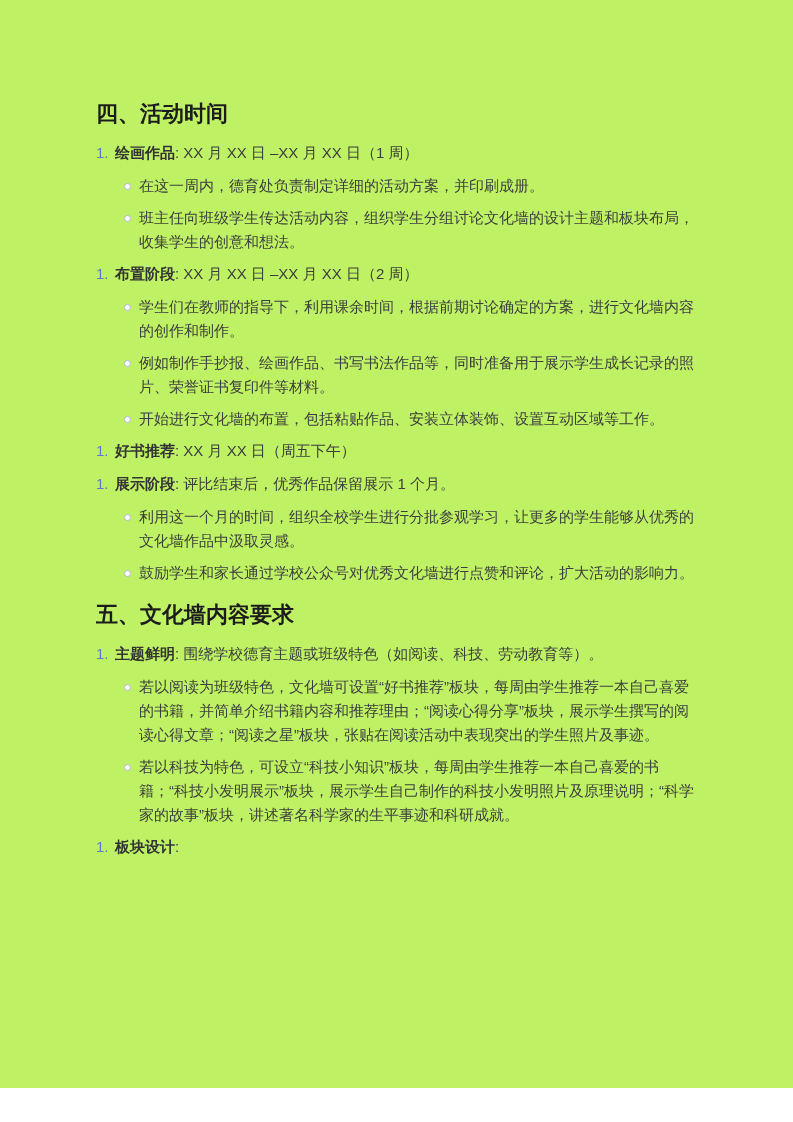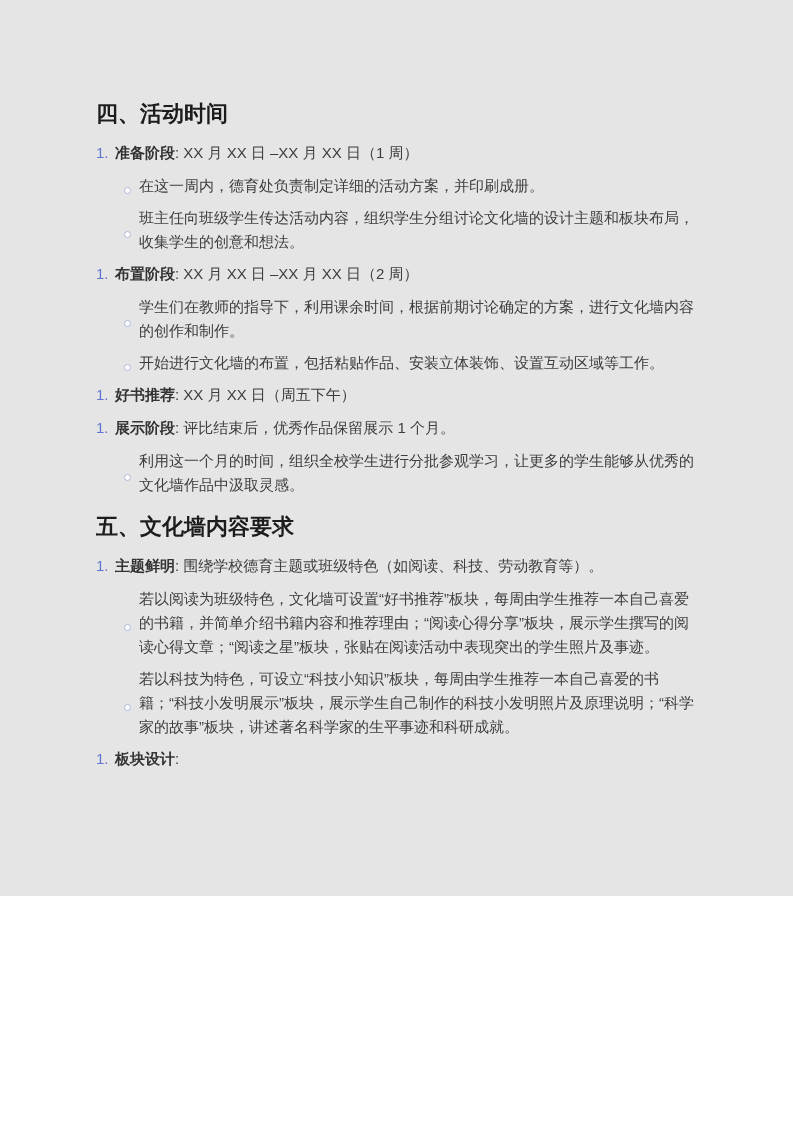--- a/index.html
+++ b/index.html
@@ -2,22 +2,22 @@
 <html><head>
 <meta charset="utf-8">
 <style>
   html, body {
     margin: 0;
     padding: 0;
     background: #ffffff;
   }
   .page {
     width: 793px;
-    height: 896px;
-    background: #e5e5e5;
+    height: 1088px;
+    background: #bef264;
     box-sizing: border-box;
     font-family: "Liberation Sans", sans-serif;
     color: #3d3d3d;
     overflow: hidden;
   }
   .content {
     box-sizing: border-box;
     padding: 100px 96px 0 96px;
   }
   .sec-heading {
@@ -48,21 +48,21 @@
   .lbl {
     font-weight: 700;
     color: #333333;
   }
   .ulist {
     padding-left: 28px;
     margin: 0;
   }
   .uli {
     display: flex;
-    align-items: center;
+    align-items: flex-start;
     margin: 0 0 8px 0;
   }
   .dot {
     flex: none;
     width: 5px;
     height: 5px;
     border: 1px solid #b0b7da;
     border-radius: 50%;
     margin-top: 9px;
     background: #ffffff;
@@ -79,21 +79,21 @@
 <body>
 
 <div class="page">
   <div class="content">
 
     <div class="sec">
       <h2 class="sec-heading">四、活动时间</h2>
 
       <div class="oli">
         <span class="num">1.</span>
-        <div class="oli-body"><span class="lbl">准备阶段</span><span>: XX 月 XX 日 –XX 月 XX 日（1 周）</span></div>
+        <div class="oli-body"><span class="lbl">绘画作品</span><span>: XX 月 XX 日 –XX 月 XX 日（1 周）</span></div>
       </div>
       <div class="ulist">
         <div class="uli">
           <span class="dot"></span>
           <div class="uli-text">在这一周内，德育处负责制定详细的活动方案，并印刷成册。</div>
         </div>
         <div class="uli">
           <span class="dot"></span>
           <div class="uli-text">班主任向班级学生传达活动内容，组织学生分组讨论文化墙的设计主题和板块布局，收集学生的创意和想法。</div>
         </div>
@@ -103,37 +103,45 @@
         <span class="num">1.</span>
         <div class="oli-body"><span class="lbl">布置阶段</span><span>: XX 月 XX 日 –XX 月 XX 日（2 周）</span></div>
       </div>
       <div class="ulist">
         <div class="uli">
           <span class="dot"></span>
           <div class="uli-text">学生们在教师的指导下，利用课余时间，根据前期讨论确定的方案，进行文化墙内容的创作和制作。</div>
         </div>
         <div class="uli">
           <span class="dot"></span>
+          <div class="uli-text">例如制作手抄报、绘画作品、书写书法作品等，同时准备用于展示学生成长记录的照片、荣誉证书复印件等材料。</div>
+        </div>
+        <div class="uli">
+          <span class="dot"></span>
           <div class="uli-text">开始进行文化墙的布置，包括粘贴作品、安装立体装饰、设置互动区域等工作。</div>
         </div>
       </div>
 
       <div class="oli">
         <span class="num">1.</span>
         <div class="oli-body"><span class="lbl">好书推荐</span><span>: XX 月 XX 日（周五下午）</span></div>
       </div>
 
       <div class="oli">
         <span class="num">1.</span>
         <div class="oli-body"><span class="lbl">展示阶段</span><span>: 评比结束后，优秀作品保留展示 1 个月。</span></div>
       </div>
       <div class="ulist">
         <div class="uli">
           <span class="dot"></span>
           <div class="uli-text">利用这一个月的时间，组织全校学生进行分批参观学习，让更多的学生能够从优秀的文化墙作品中汲取灵感。</div>
+        </div>
+        <div class="uli">
+          <span class="dot"></span>
+          <div class="uli-text">鼓励学生和家长通过学校公众号对优秀文化墙进行点赞和评论，扩大活动的影响力。</div>
         </div>
       </div>
     </div>
 
     <div class="sec">
       <h2 class="sec-heading">五、文化墙内容要求</h2>
 
       <div class="oli">
         <span class="num">1.</span>
         <div class="oli-body"><span class="lbl">主题鲜明</span><span>: 围绕学校德育主题或班级特色（如阅读、科技、劳动教育等）。</span></div>

